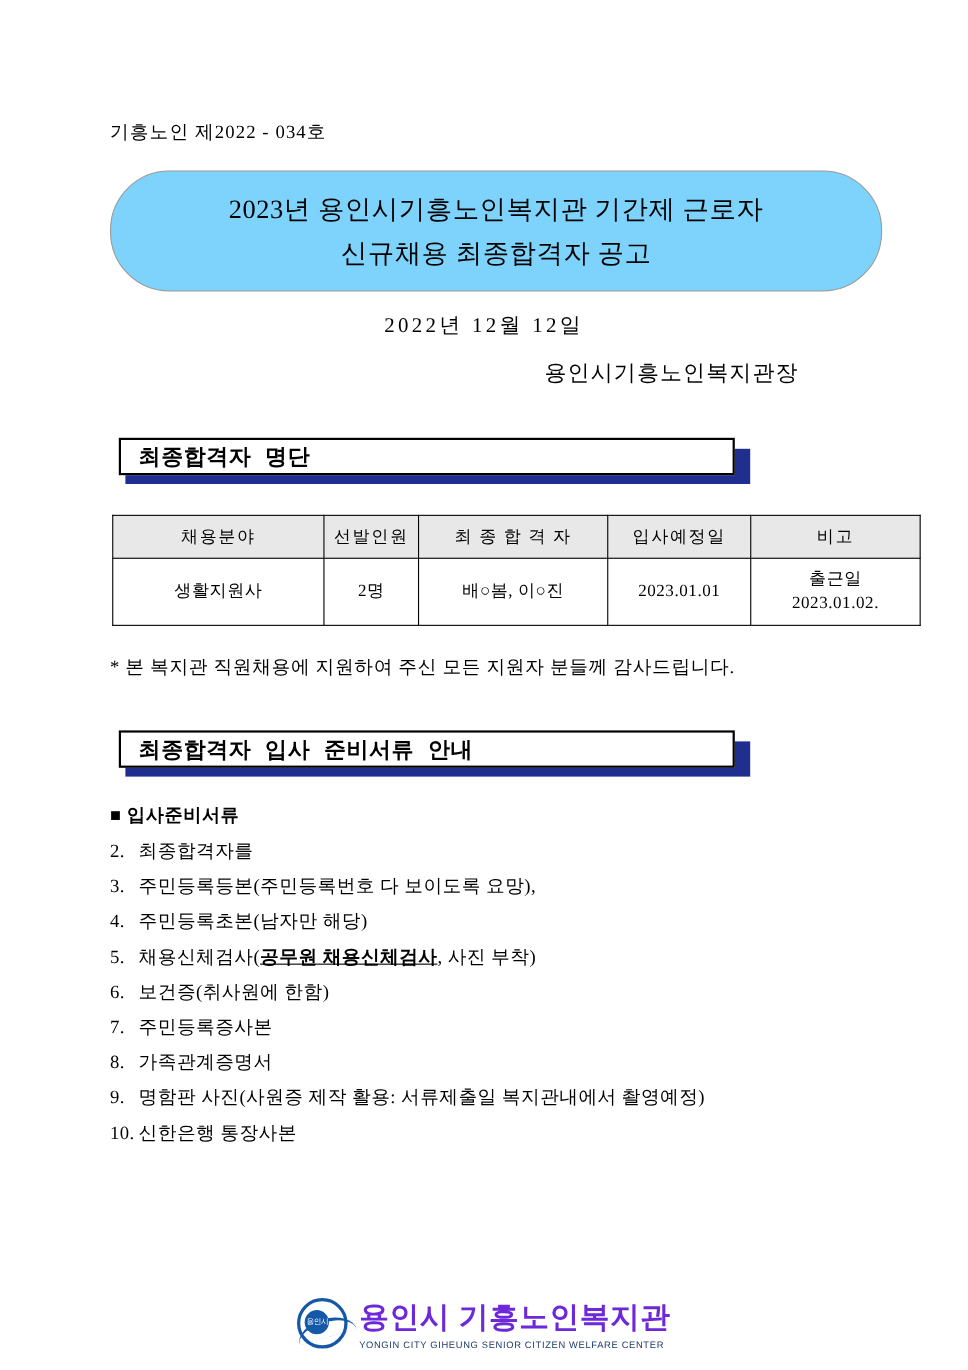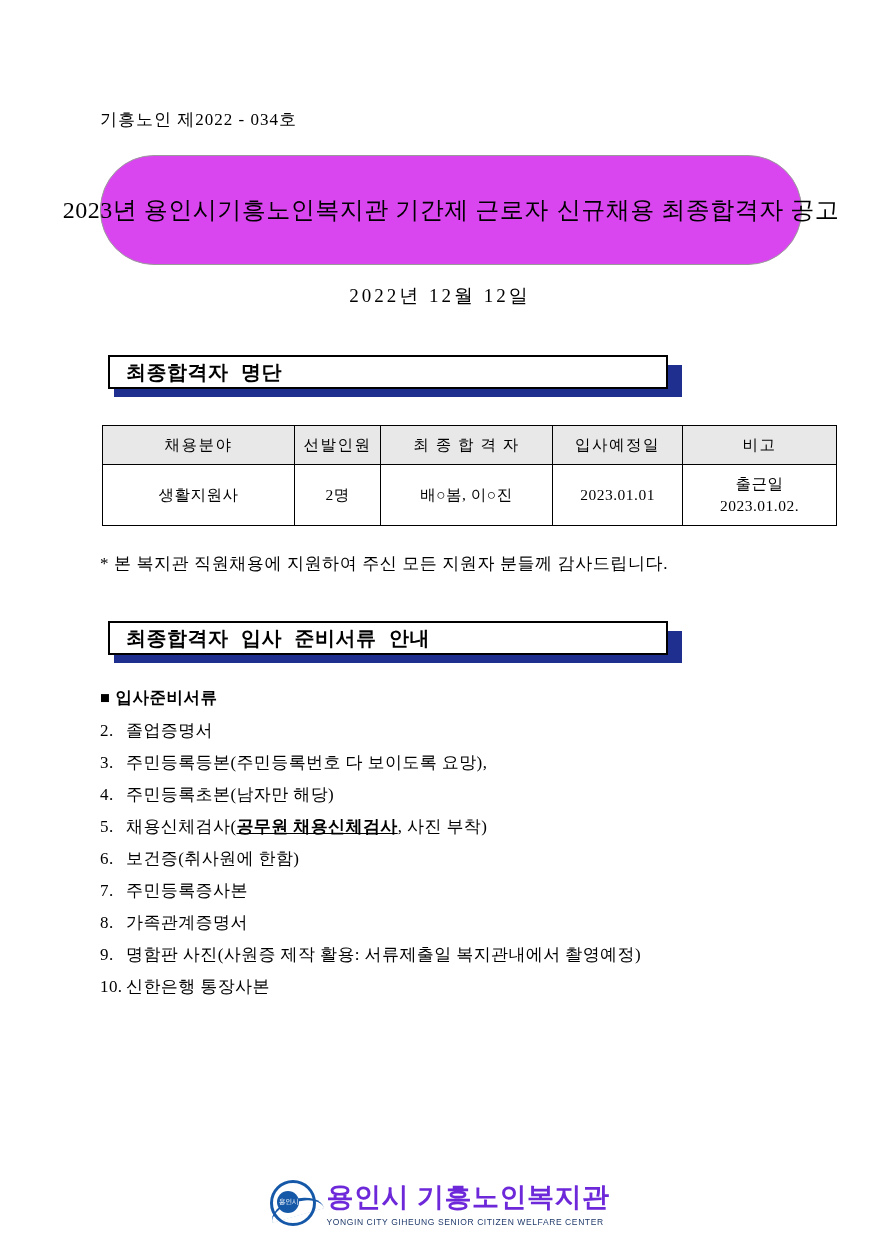--- a/index.html
+++ b/index.html
@@ -29,24 +29,25 @@
     letter-spacing: 1px;
     padding-top: 108px;
     white-space: pre;
   }
 
   
   .title-banner {
     margin: 24px auto 0 auto;
     width: 700px;
     height: 108px;
-    background: #d946ef;
+    background: #7dd3fc;
     border: 1px solid #9a9a9a;
     border-radius: 54px / 54px;
     display: flex;
+    flex-direction: column;
     align-items: center;
     justify-content: center;
     gap: 8px;
   }
   .title-line {
     font-size: 24px;
     letter-spacing: 0.5px;
     white-space: pre;
   }
 
@@ -248,20 +249,21 @@
 <div class="page">
 
   <div class="doc-number">기흥노인 제2022 - 034호</div>
 
   <div class="title-banner">
     <div class="title-line">2023년 용인시기흥노인복지관 기간제 근로자</div>
     <div class="title-line">신규채용 최종합격자 공고</div>
   </div>
 
   <div class="date-line">2022년 12월 12일</div>
+  <div class="signer-line">용인시기흥노인복지관장</div>
 
   <div class="section">
     <div class="shadow"></div>
     <div class="plate">
       <span>최종합격자 명단</span>
     </div>
   </div>
 
   <table class="result">
     <colgroup>
@@ -297,21 +299,21 @@
   <div class="section">
     <div class="shadow"></div>
     <div class="plate">
       <span>최종합격자 입사 준비서류 안내</span>
     </div>
   </div>
 
   <div class="list-head">■ 입사준비서류</div>
 
   <ol class="docs">
-    <li><span class="num">2.</span><span>졸업증명서</span></li>
+    <li><span class="num">2.</span><span>최종합격자를</span></li>
     <li><span class="num">3.</span><span>주민등록등본(주민등록번호 다 보이도록 요망),</span></li>
     <li><span class="num">4.</span><span>주민등록초본(남자만 해당)</span></li>
     <li><span class="num">5.</span><span>채용신체검사(</span><span class="bold-ul">공무원 채용신체검사</span><span>, 사진 부착)</span></li>
     <li><span class="num">6.</span><span>보건증(취사원에 한함)</span></li>
     <li><span class="num">7.</span><span>주민등록증사본</span></li>
     <li><span class="num">8.</span><span>가족관계증명서</span></li>
     <li><span class="num">9.</span><span>명함판 사진(사원증 제작 활용: 서류제출일 복지관내에서 촬영예정)</span></li>
     <li><span class="num">10.</span><span>신한은행 통장사본</span></li>
   </ol>
 

